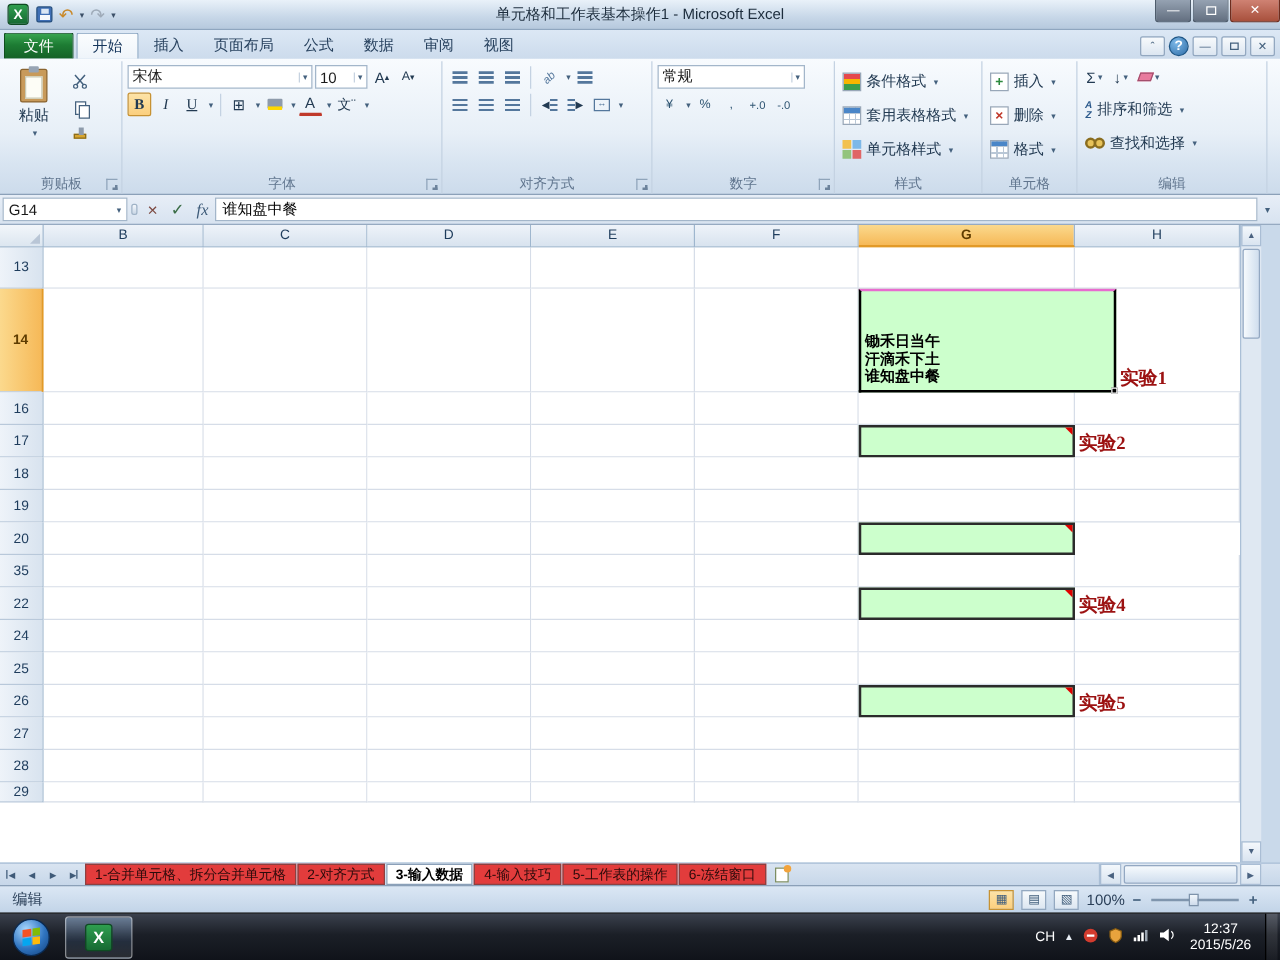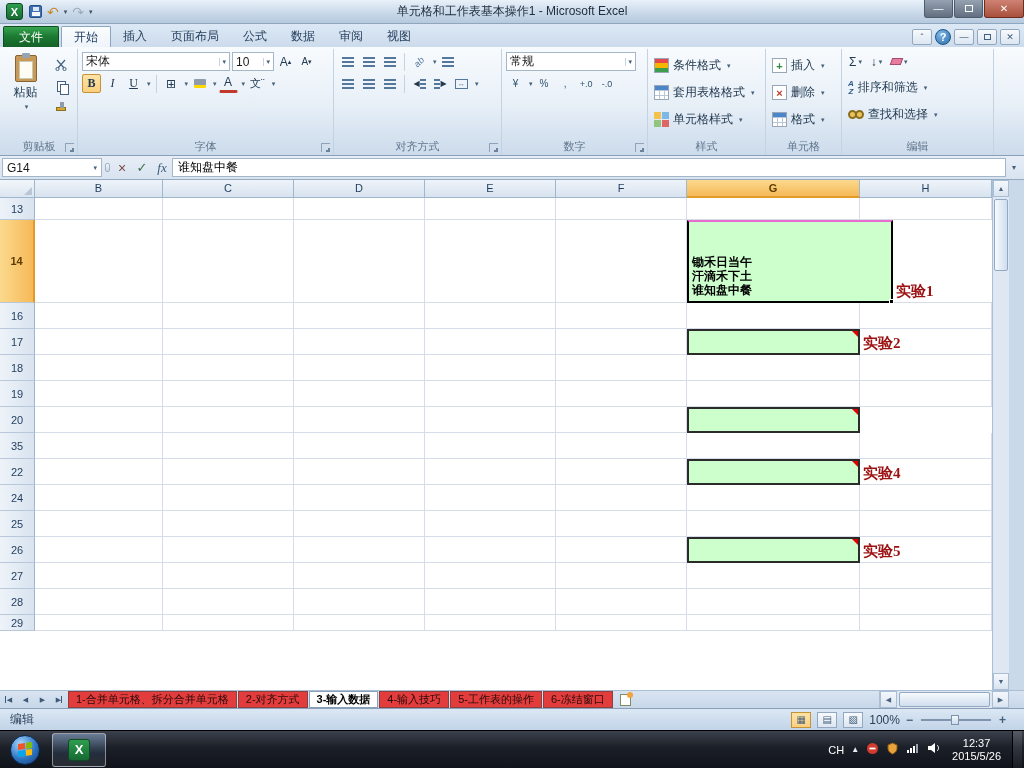--- a/index.html
+++ b/index.html
@@ -188,21 +188,21 @@
       <span class="minictl">—</span>
       <span class="minictl">
           <span class="maxglyph2"></span>
         </span>
       <span class="minictl">✕</span>
     </span>
   </div>
 
   <div class="ribbon">
 
-    <div class="rgroup" style="width:77px">
+    <div class="rgroup" style="width:97px">
       <div style="display:flex">
         <div class="bigbtn">
           <span class="clipic">
               <i></i>
               <b></b>
             </span>
           <span>粘贴</span>
           <span class="dd">▾</span>
         </div>
         <div class="minicol">
@@ -306,21 +306,21 @@
           <span class="dd">▾</span>
       </div>
       <span class="glabel">对齐方式</span>
       <span class="launcher">
           <i></i>
         </span>
     </div>
 
     <div class="rgroup" style="width:146px">
       <div class="row">
-        <span class="combo" style="width:130px">
+        <span class="combo" style="width:118px">
             <span>常规</span>
             <span class="dd">▾</span>
           </span>
       </div>
       <div class="row">
         <span class="fbtn num-ic">¥</span>
           <span class="dd">▾</span>
         <span class="fbtn num-ic">%</span>
         <span class="fbtn num-ic">,</span>
         <span class="fbtn num-ic" style="font-size:9px">+.0</span>
@@ -428,21 +428,21 @@
         </div>
         <div class="colhead" style="width:128px">B</div>
         <div class="colhead" style="width:131px">C</div>
         <div class="colhead" style="width:131px">D</div>
         <div class="colhead" style="width:131px">E</div>
         <div class="colhead" style="width:131px">F</div>
         <div class="colhead sel" style="width:173px">G</div>
         <div class="colhead" style="width:132px">H</div>
       </div>
     <div class="gridbody">
-        <div class="grow" style="height:22px">
+        <div class="grow" style="height:33px">
           <div class="rowhead">13</div>
           <div class="cell" style="width:128px"></div>
           <div class="cell" style="width:131px"></div>
           <div class="cell" style="width:131px"></div>
           <div class="cell" style="width:131px"></div>
           <div class="cell" style="width:131px"></div>
           <div class="cell" style="width:173px"></div>
           <div class="cell" style="width:132px"></div>
         </div>
         <div class="grow" style="height:83px">

